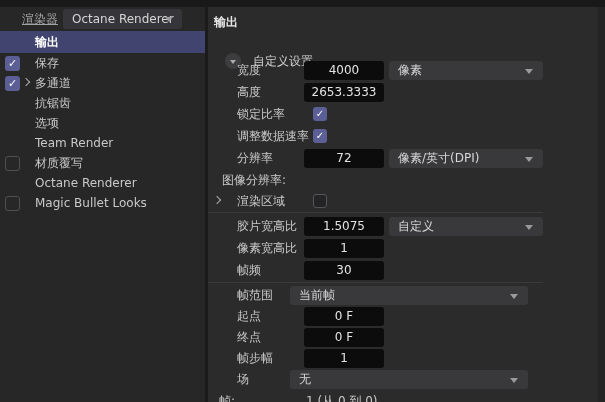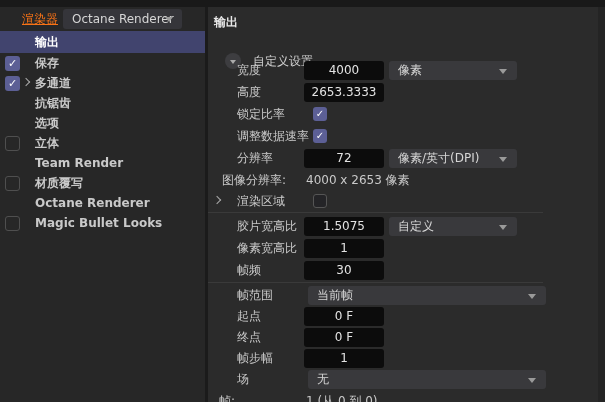--- a/index.html
+++ b/index.html
@@ -11,30 +11,30 @@
     font-size:12px; color:#C9C9C9;
   }
   .topstrip { position:absolute; left:0; top:0; width:605px; height:7px; background:#191919; }
   .sidebar  { position:absolute; left:0; top:7px; width:205px; height:395px; background:#272727; }
   .v-divider{ position:absolute; left:205px; top:7px; width:3px; height:395px; background:#1B1B1B; }
   .main     { position:absolute; left:208px; top:7px; width:390px; height:395px; background:#2B2B2B; }
   .scroll-track { position:absolute; right:0; top:7px; width:7px; height:395px; background:#242424; }
 
   
   .renderer-row { position:relative; height:24px; }
-  .renderer-row .rlabel { position:absolute; left:22px; top:0; line-height:24px; color:#f97316;text-decoration:underline; }
+  .renderer-row .rlabel { position:absolute; left:22px; top:0; line-height:24px; color:#a3a3a3;text-decoration:underline; }
   .renderer-dd { position:absolute; left:63px; top:2px; width:119px; height:20px;
     background:#35353A; border-radius:3px; line-height:20px; padding-left:9px; color:#D6D6D6; }
   .renderer-dd::after { content:""; position:absolute; right:9px; top:8px;
     border-left:4px solid transparent; border-right:4px solid transparent; border-top:5px solid #9A9A9A; }
 
   
   .side-list { position:absolute; left:0; top:24px; width:205px; }
   .side-item { position:relative; height:20px; line-height:20px; }
-  .side-item .slbl { position:absolute; left:35px; white-space:nowrap;font-weight:bold; }
+  .side-item .slbl { position:absolute; left:35px; white-space:nowrap; }
   .side-item.selected { height:22px; line-height:22px; background:#41446E; }
   .side-item.selected .slbl { color:#FFFFFF; font-weight:bold; }
 
   .cb { position:absolute; left:5px; top:50%; margin-top:-7.5px; width:15px; height:15px;
         border-radius:3px; display:flex; align-items:center; justify-content:center; }
   .cb.checked { background:#5C5F95; }
   .cb.checked::after { content:"✓"; color:#FFFFFF; font-size:11px; font-weight:bold; line-height:1; }
   .cb.unchecked { border:1px solid #4F4F4F; background:transparent; }
 
   .chev { position:absolute; left:23px; top:50%; width:6px; height:6px; margin-top:-4px;
@@ -52,25 +52,25 @@
   .fields { position:absolute; left:0; top:52px; width:100%; }
   .row { position:relative; height:22px; line-height:22px; }
   .row.h20 { height:20px; line-height:20px; }
   .row.h21 { height:21px; line-height:21px;padding-left:40px; }
   .row .lbl { position:absolute; left:29px; white-space:nowrap; }
   .row .lbl.info { left:14px; }
   .row .lbl.frames-lbl { left:11px; }
 
   .input { position:absolute; left:96px; top:50%; margin-top:-9.5px; width:80px; height:19px;
     background:#0C0C0C; border-radius:3px; color:#E3E3E3; text-align:center; line-height:19px; }
-  .dd { position:absolute; left:181px; top:50%; margin-top:-9.5px; width:128px; height:19px;
+  .dd { position:absolute; left:181px; top:50%; margin-top:-9.5px; width:154px; height:19px;
     background:#39393C; border-radius:3px; line-height:19px; padding-left:9px; color:#D6D6D6; }
   .dd::after { content:""; position:absolute; right:10px; top:8px;
     border-left:4px solid transparent; border-right:4px solid transparent; border-top:5px solid #9A9A9A; }
-  .dd.wide { left:100px; width:238px; }
+  .dd.wide { left:82px; width:238px; }
 
   .cb2 { position:absolute; left:105px; top:50%; margin-top:-7px; width:14px; height:14px;
          border-radius:3px; display:flex; align-items:center; justify-content:center; }
   .cb2.checked { background:#5C5F95; }
   .cb2.checked::after { content:"✓"; color:#FFFFFF; font-size:10px; font-weight:bold; line-height:1; }
   .cb2.unchecked { border:1px solid #555555; background:#242427; }
 
   .chev2 { position:absolute; left:6px; top:50%; width:6px; height:6px; margin-top:-4px;
            border-top:1.5px solid #ABABAB; border-right:1.5px solid #ABABAB; transform:rotate(45deg); }
 
@@ -110,24 +110,20 @@
     </div>
 
     <div class="side-item">
       <span class="slbl">抗锯齿</span>
     </div>
 
     <div class="side-item">
       <span class="slbl">选项</span>
     </div>
 
-    <div class="side-item">
-      <span class="cb unchecked"></span>
-      <span class="slbl">立体</span>
-    </div>
 
     <div class="side-item">
       <span class="slbl">Team Render</span>
     </div>
 
     <div class="side-item">
       <span class="cb unchecked"></span>
       <span class="slbl">材质覆写</span>
     </div>
 
@@ -182,21 +178,20 @@
     <div class="row">
       <span class="lbl">分辨率</span>
       <div class="input">72</div>
       <div class="dd">
         <span>像素/英寸(DPI)</span>
       </div>
     </div>
 
     <div class="row">
       <span class="lbl info">图像分辨率:</span>
-      <span class="static-val">4000 x 2653 像素</span>
     </div>
 
     <div class="row h20">
       <span class="chev2"></span>
       <span class="lbl">渲染区域</span>
       <span class="cb2 unchecked"></span>
     </div>
 
     <div class="sep"></div>
 

